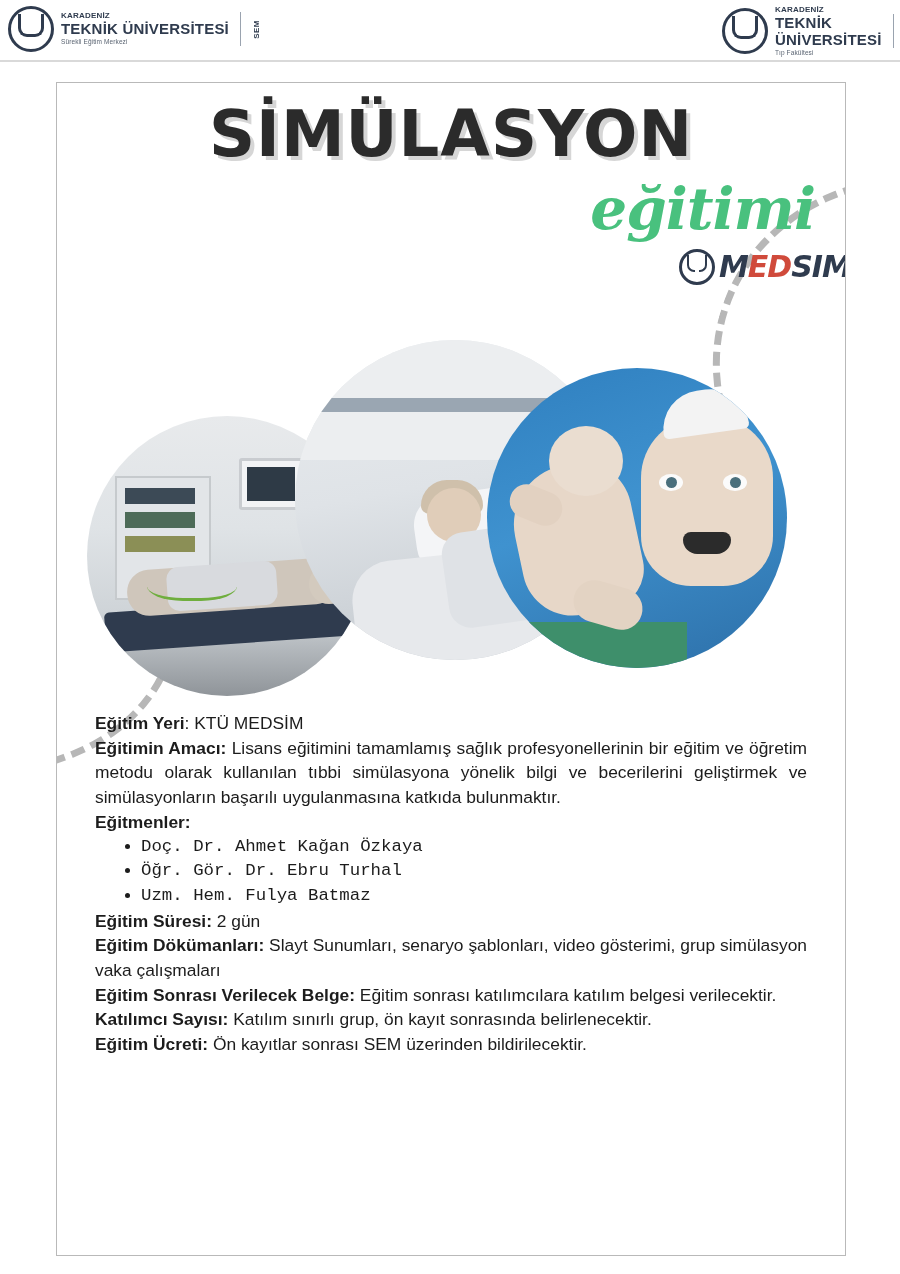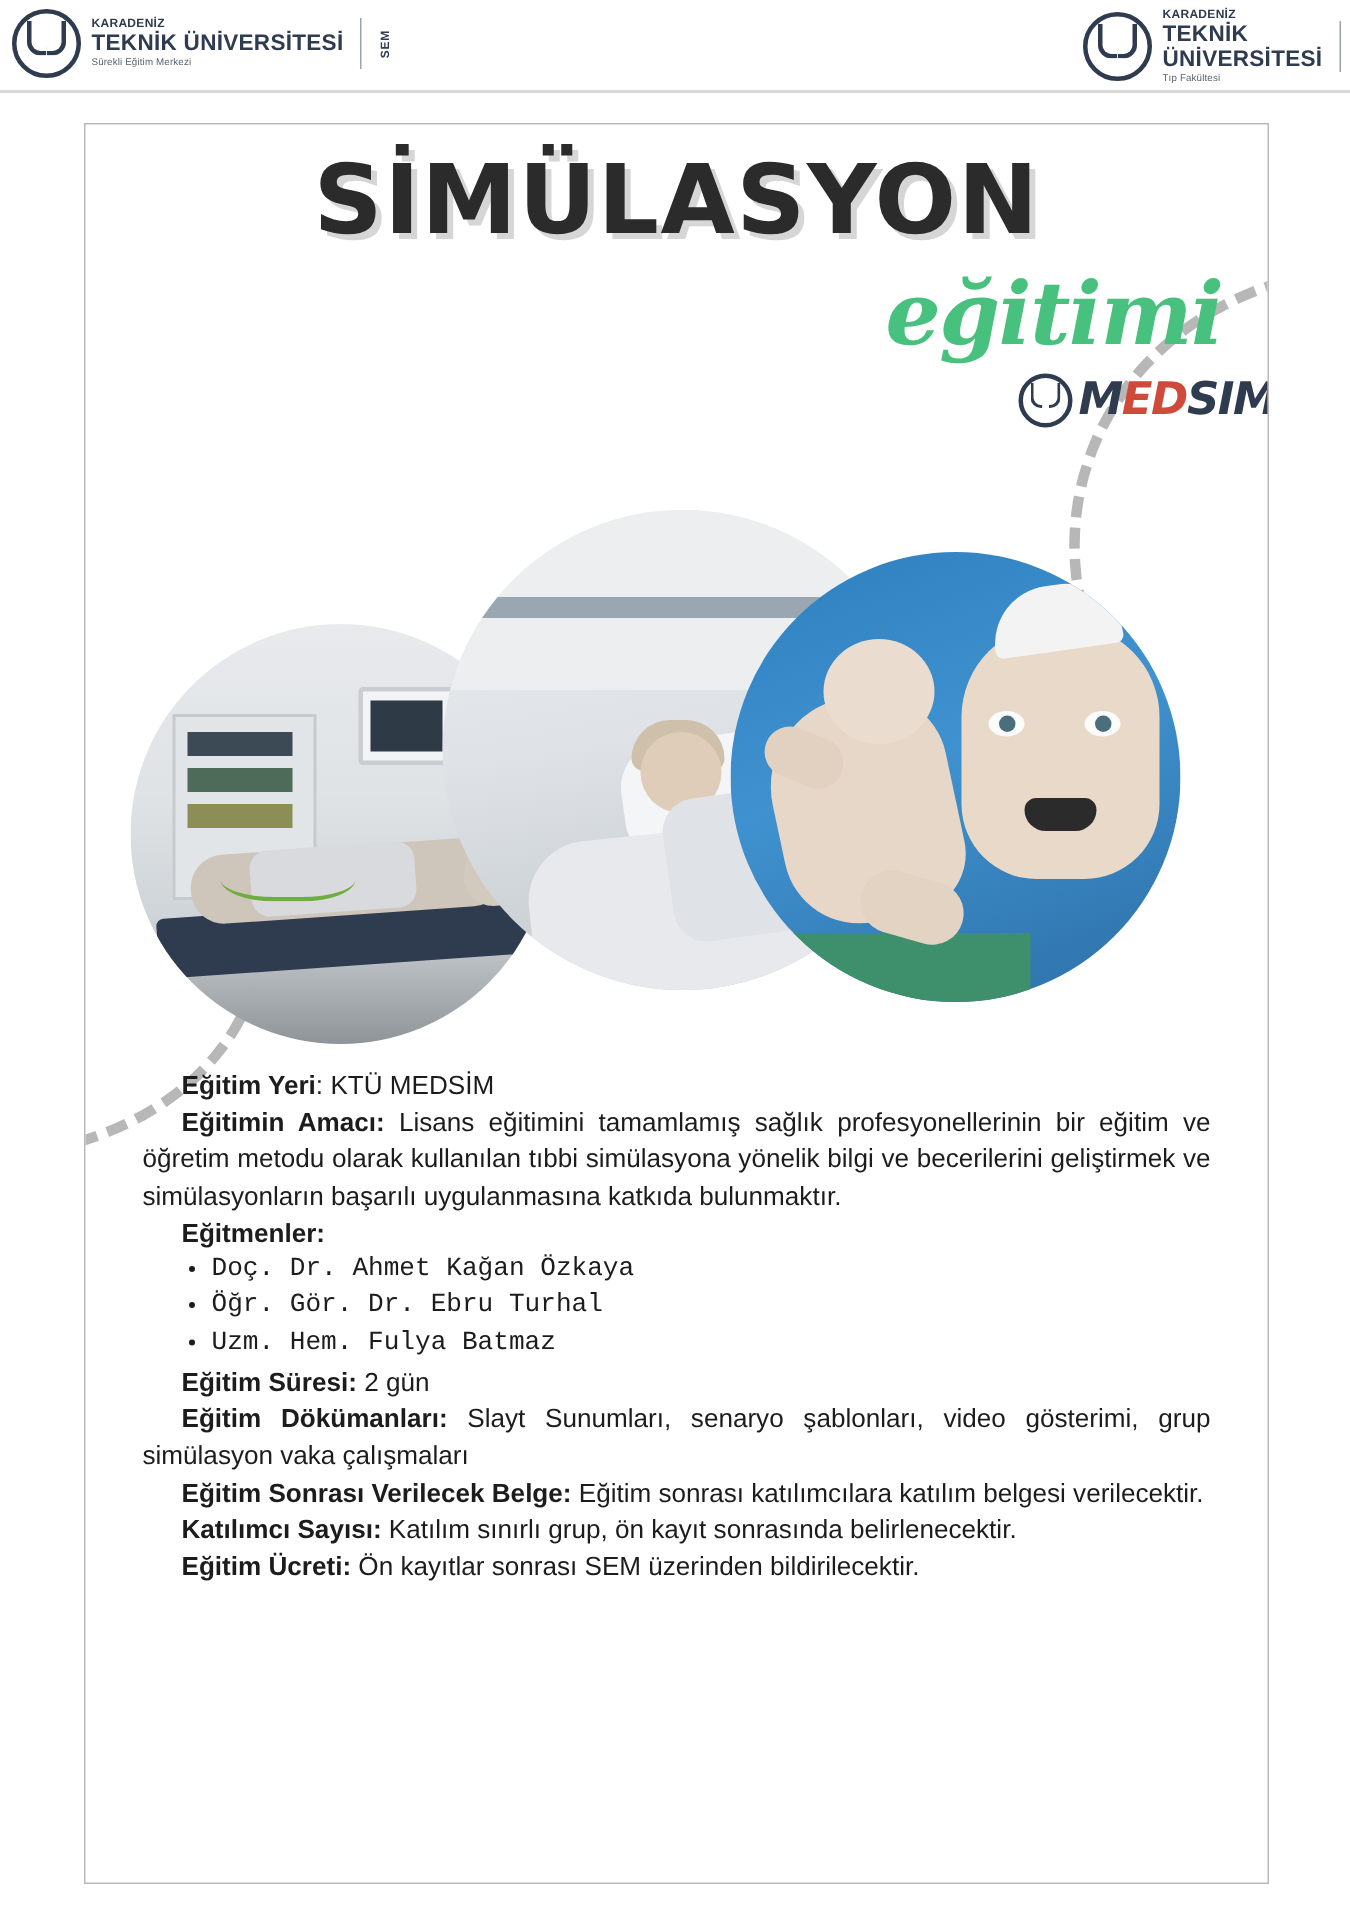--- a/index.html
+++ b/index.html
@@ -391,21 +391,21 @@
     width: 712px;
     font-size: 17.4px;
     line-height: 1.42;
     color: #1c1c1c;
   }
   .content p {
     margin: 0 0 0 0;
     text-align: justify;
   }
   .content p.justify { text-align: justify; }
-  .lbl { font-weight: bold; margin-left: 26px; }
+  .lbl { font-weight: bold; }
   ul.trainers {
     margin: 0 0 0 0;
     padding-left: 46px;
     list-style: disc;
   }
   ul.trainers li { margin: 0; font-family: Liberation Mono, monospace; }
 </style>
 </head>
 <body>
 

